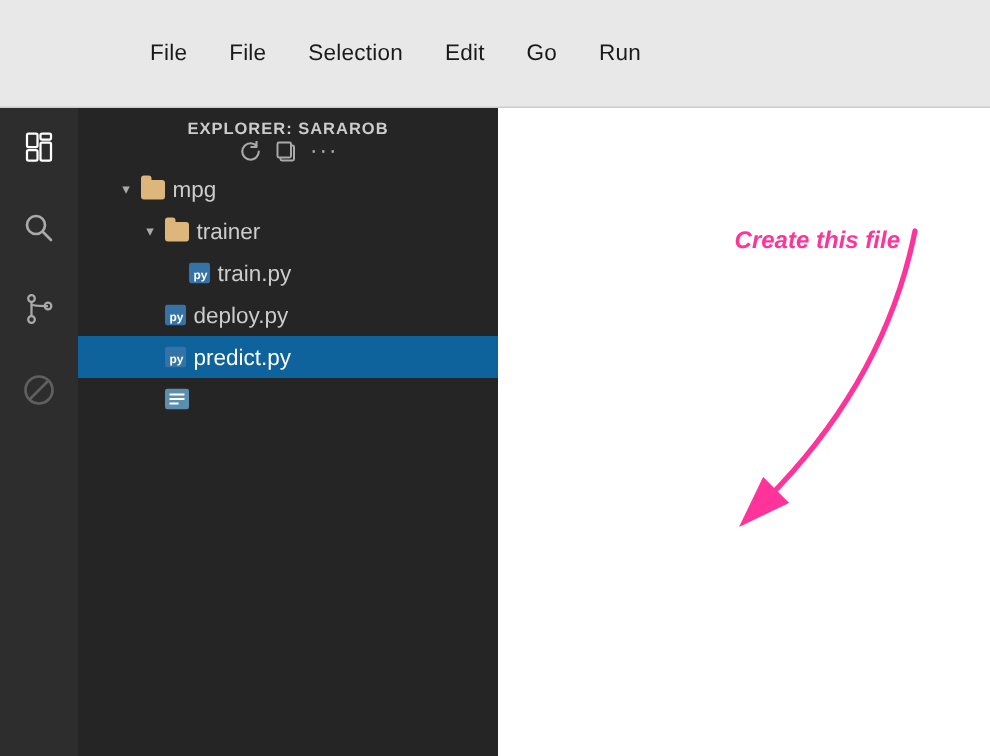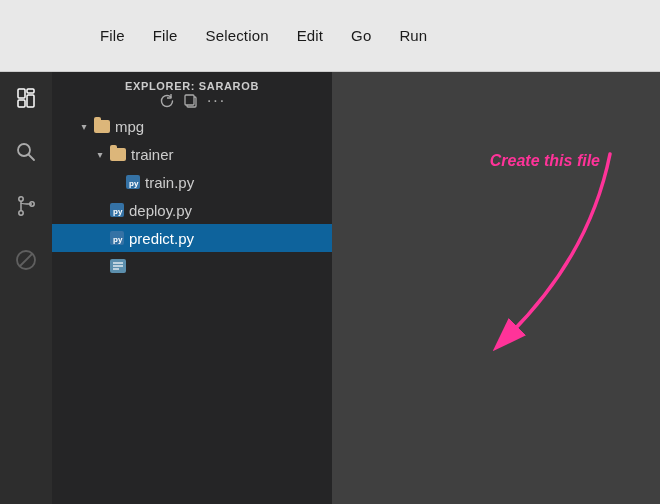--- a/index.html
+++ b/index.html
@@ -136,21 +136,21 @@
 
     
     .indent-1 { padding-left: 24px; }
     .indent-2 { padding-left: 40px; }
     .indent-3 { padding-left: 56px; }
 
     
     .annotation-area {
       position: relative;
       flex: 1;
-      background: #404040;
+      background: #ffffff;
     }
     .create-label {
       position: absolute;
       top: 80px;
       right: 60px;
       color: #ff3399;
       font-size: 16px;
       font-weight: 700;
       font-style: italic;
       white-space: nowrap;

